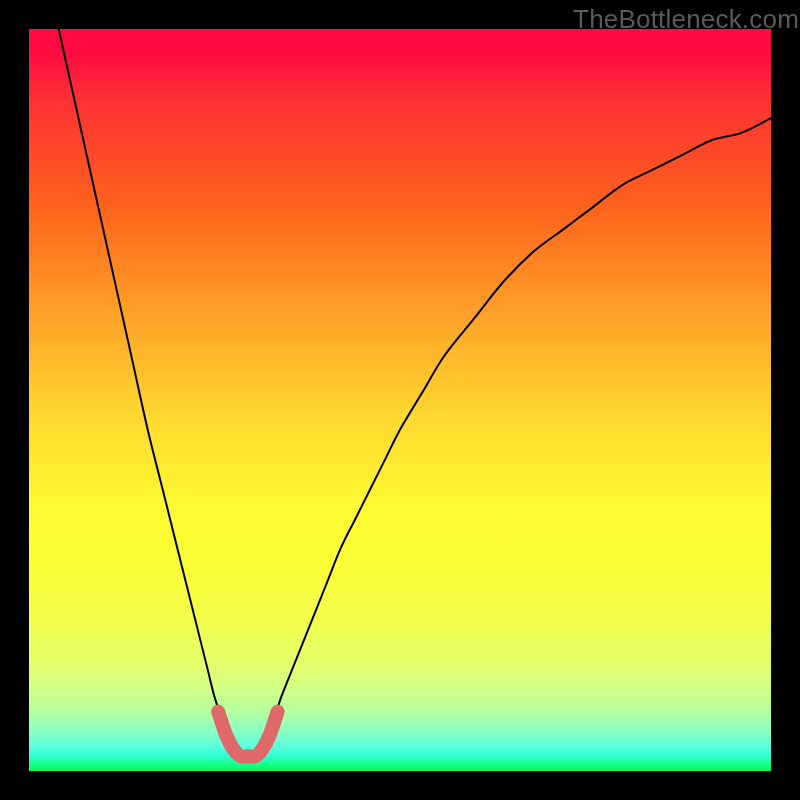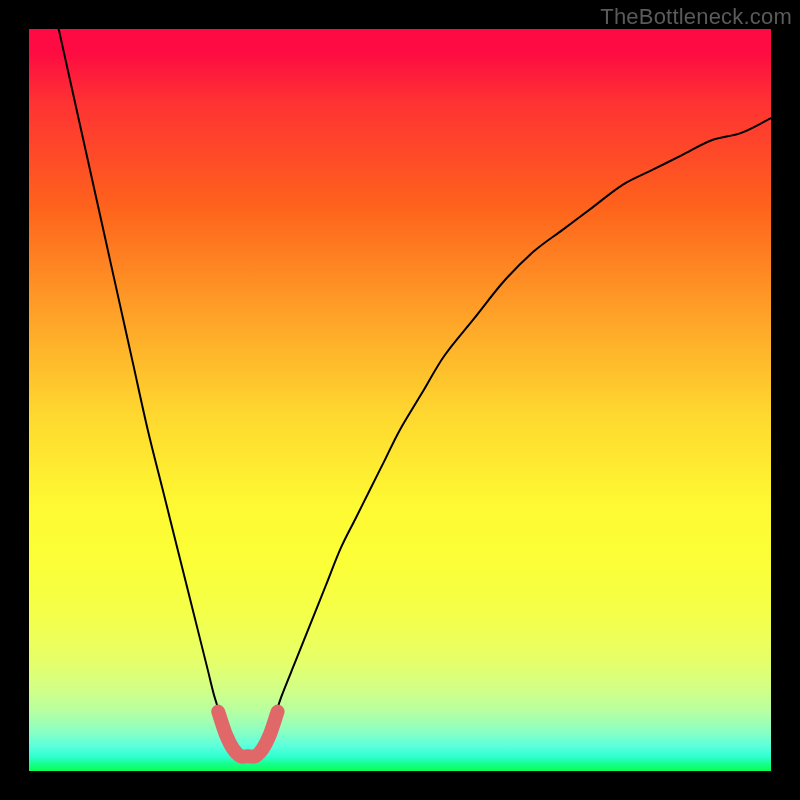--- a/index.html
+++ b/index.html
@@ -39,23 +39,23 @@
       #8effc1 94.5%,
       #5fffdb 96.5%,
       #32ffd3 98%,
       #16ff90 99%,
       #0aff51 100%
     );
   }
   .watermark {
     position: absolute;
     top: 4px;
-    right: 8px;
+    right: 1px;
     color: #5a5a5a;
-    font-size: 22px;
+    font-size: 26px;
     font-weight: 400;
     letter-spacing: 0.2px;
     z-index: 5;
   }
   svg.curve {
     position: absolute;
     inset: 0;
     z-index: 2;
   }
 </style>

